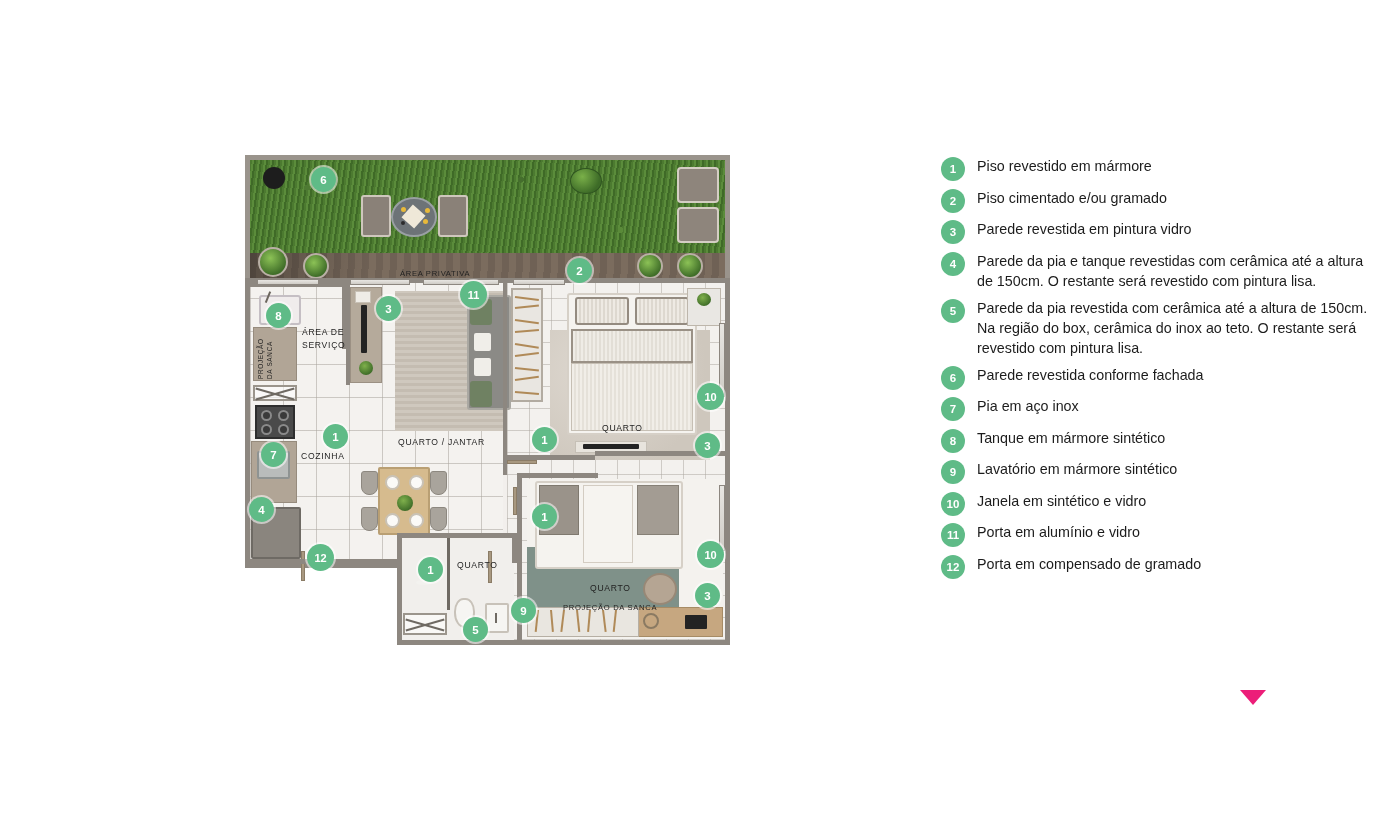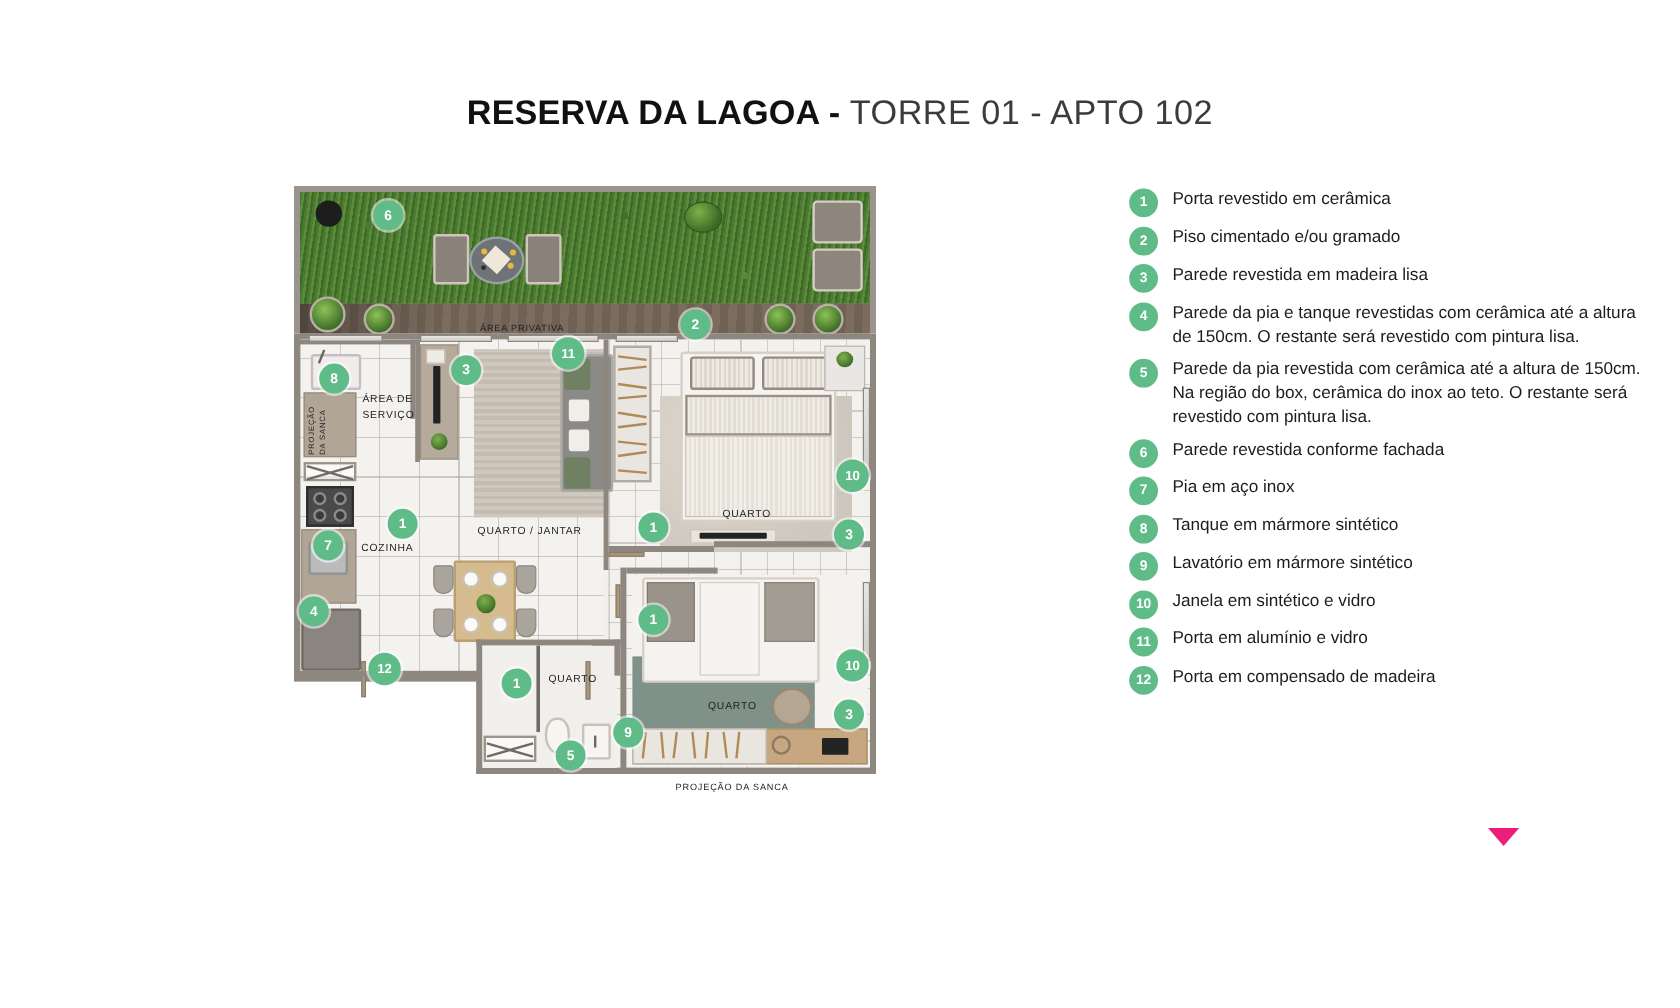--- a/index.html
+++ b/index.html
@@ -213,23 +213,20 @@
     position: absolute; background: #7fd19a; border: 1px solid #3c8a58;
     color: #14381f; font-size: 10.5px; font-weight: bold;
     display: flex; align-items: center; justify-content: center;
   }
 </style>
 </head>
 <body>
 
 <div id="page">
 
-  <div class="title-bar">
-    <span class="title-strong">RESERVA DA LAGOA - </span><span class="title-light">TORRE 01 - APTO 102</span>
-  </div>
 
   <div id="plan">
 
     <div class="pl slab-top"></div>
     <div class="pl lawn"></div>
     <div class="pl paved"></div>
     <div class="pl paved-shadow"></div>
 
     <div class="pl bbq" style="left:18px;top:12px;width:22px;height:22px;"></div>
     <div class="pl pchair" style="left:116px;top:40px;width:30px;height:42px;"></div>
@@ -359,21 +356,21 @@
     <div class="pl sancaband" style="left:282px;top:452px;width:112px;height:30px;"></div>
     <div class="pl sancaline" style="left:292px;top:455px;height:22px;transform:rotate(6deg);"></div>
     <div class="pl sancaline" style="left:305px;top:455px;height:22px;transform:rotate(-5deg);"></div>
     <div class="pl sancaline" style="left:318px;top:455px;height:22px;transform:rotate(7deg);"></div>
     <div class="pl sancaline" style="left:331px;top:455px;height:22px;transform:rotate(-6deg);"></div>
     <div class="pl sancaline" style="left:344px;top:455px;height:22px;transform:rotate(5deg);"></div>
     <div class="pl sancaline" style="left:357px;top:455px;height:22px;transform:rotate(-7deg);"></div>
     <div class="pl sancaline" style="left:370px;top:455px;height:22px;transform:rotate(6deg);"></div>
     <div class="pl win" style="left:474px;top:330px;width:6px;height:66px;"></div>
     <div class="rlabel" style="left:345px;top:428px;">QUARTO</div>
-    <div class="rlabel sm" style="left:318px;top:496px;">PROJEÇÃO DA SANCA</div>
+    <div class="rlabel sm" style="left:318px;top:448px;">PROJEÇÃO DA SANCA</div>
     <div class="pl door-leaf" style="left:268px;top:332px;width:4px;height:28px;"></div>
 
     <div class="pl wall" style="left:152px;top:378px;width:5px;height:110px;"></div>
     <div class="pl wall" style="left:152px;top:378px;width:120px;height:5px;"></div>
     <div class="pl" style="left:157px;top:383px;width:112px;height:102px;background:#f1efec;"></div>
     <div class="pl" style="left:202px;top:383px;width:3px;height:72px;background:#6f6a63;"></div>
     <div class="pl" style="left:178px;top:405px;width:2px;height:22px;background:#e7e5e1;"></div>
     <div class="pl" style="left:171px;top:425px;width:16px;height:5px;background:#f3f2ef;border-radius:50%;"></div>
     <div class="pl boxglass boxX" style="left:158px;top:458px;width:44px;height:22px;"></div>
     <div class="pl toilet" style="left:209px;top:443px;width:21px;height:30px;"></div>
@@ -403,29 +400,29 @@
         <div class="pbadge" style="left: 173px; top: 402px;">1</div>
         <div class="pbadge" style="left: 450px; top: 428px;">3</div>
         <div class="pbadge" style="left: 266px; top: 443px;">9</div>
         <div class="pbadge" style="left: 218px; top: 462px;">5</div>
       </div>
   </div>
 
   <div id="legend">
       <div class="leg-row">
         <div class="leg-badge">1</div>
-        <div class="leg-text">Porta revestido em cerâmica</div>
+        <div class="leg-text">Piso revestido em mármore</div>
       </div>
       <div class="leg-row">
         <div class="leg-badge">2</div>
         <div class="leg-text">Piso cimentado e/ou gramado</div>
       </div>
       <div class="leg-row">
         <div class="leg-badge">3</div>
-        <div class="leg-text">Parede revestida em madeira lisa</div>
+        <div class="leg-text">Parede revestida em pintura vidro</div>
       </div>
       <div class="leg-row">
         <div class="leg-badge">4</div>
         <div class="leg-text">Parede da pia e tanque revestidas com cerâmica até a altura de 150cm. O restante será revestido com pintura lisa.</div>
       </div>
       <div class="leg-row">
         <div class="leg-badge">5</div>
         <div class="leg-text">Parede da pia revestida com cerâmica até a altura de 150cm. Na região do box, cerâmica do inox ao teto. O restante será revestido com pintura lisa.</div>
       </div>
       <div class="leg-row">
@@ -447,21 +444,21 @@
       <div class="leg-row">
         <div class="leg-badge">10</div>
         <div class="leg-text">Janela em sintético e vidro</div>
       </div>
       <div class="leg-row">
         <div class="leg-badge">11</div>
         <div class="leg-text">Porta em alumínio e vidro</div>
       </div>
       <div class="leg-row">
         <div class="leg-badge">12</div>
-        <div class="leg-text">Porta em compensado de madeira</div>
+        <div class="leg-text">Porta em compensado de gramado</div>
       </div>
     </div>
 
   <div id="keyplan">
     <div class="kp-arrow"></div>
   </div>
 
 </div>
 
 </body></html>

